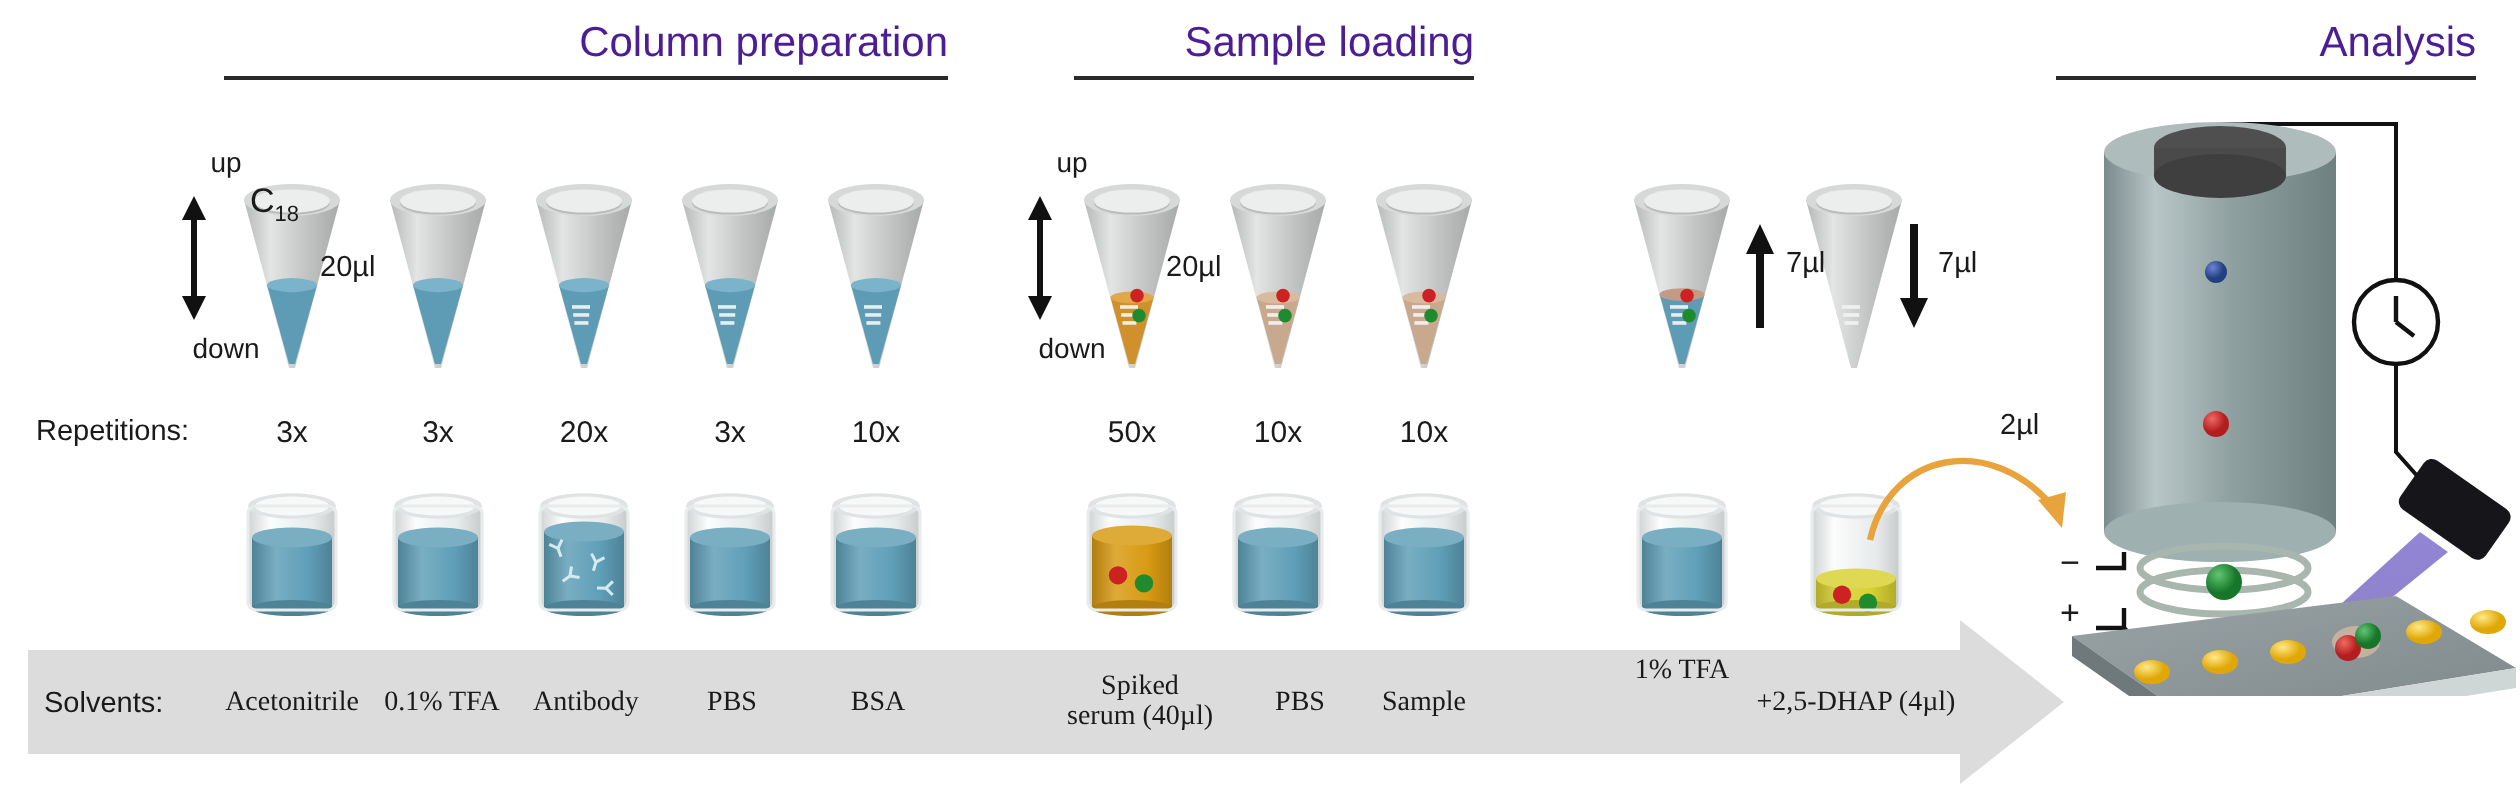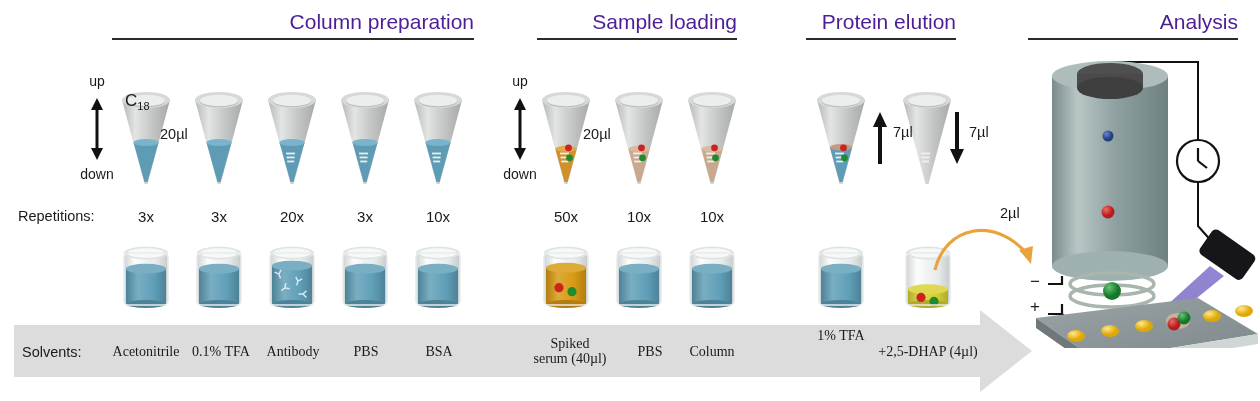--- a/index.html
+++ b/index.html
@@ -10,21 +10,21 @@
 
   
   .sec-title{font-size:21px;color:#4c1d95;text-align:right;white-space:nowrap;}
   .sec-rule{height:2px;background:#2b2b2b;}
 
   
   .lbl{font-size:14.5px;color:#1a1a1a;white-space:nowrap;}
   .lbl-sm{font-size:13px;color:#1a1a1a;white-space:nowrap;}
   .reps-label{font-size:14.5px;}
   .rep{font-size:15px;text-align:center;width:60px;}
-  .updown{font-size:14px;text-align:center;width:44px;}
+  .updown{font-size:14px;text-align:center;width:44px;margin-left:16px;}
 
   
   .tip{position:absolute;width:56px;height:108px;}
   .tip svg{display:block;}
 
   
   .vial{position:absolute;width:54px;height:66px;}
   .vial svg{display:block;}
 
   
@@ -48,24 +48,20 @@
   <div class="abs" style="left:112px;top:10px;width:362px;">
     <div class="sec-title">Column preparation</div>
     <div class="sec-rule" style="margin-top:4px;"></div>
   </div>
 
   <div class="abs" style="left:537px;top:10px;width:200px;">
     <div class="sec-title">Sample loading</div>
     <div class="sec-rule" style="margin-top:4px;"></div>
   </div>
 
-  <div class="abs" style="left:806px;top:10px;width:150px;">
-    <div class="sec-title">Protein elution</div>
-    <div class="sec-rule" style="margin-top:4px;"></div>
-  </div>
 
   <div class="abs" style="left:1028px;top:10px;width:210px;">
     <div class="sec-title">Analysis</div>
     <div class="sec-rule" style="margin-top:4px;"></div>
   </div>
 
   <div class="abs updown" style="left:75px;top:73px;">up</div>
   <div class="abs" style="left:87px;top:98px;">
     <svg width="20" height="62" viewBox="0 0 20 62">
       <line x1="10" y1="8" x2="10" y2="54" stroke="#111" stroke-width="3"></line>
@@ -677,21 +673,21 @@
         <div>BSA</div>
       </div>
       <div class="solv-txt" style="left: 508px; width: 124px; top: 336px;">
         <div>Spiked</div>
         <div>serum (40µl)</div>
       </div>
       <div class="solv-txt" style="left: 588px; width: 124px; top: 344px;">
         <div>PBS</div>
       </div>
       <div class="solv-txt" style="left: 650px; width: 124px; top: 344px;">
-        <div>Column</div>
+        <div>Sample</div>
       </div>
       <div class="solv-txt" style="left: 779px; width: 124px; top: 328px;">
         <div>1% TFA</div>
       </div>
       <div class="solv-txt" style="left: 866px; width: 124px; top: 344px;">
         <div>+2,5-DHAP (4µl)</div>
       </div>
     </div>
 
   <div class="abs" style="left:1000px;top:48px;">

